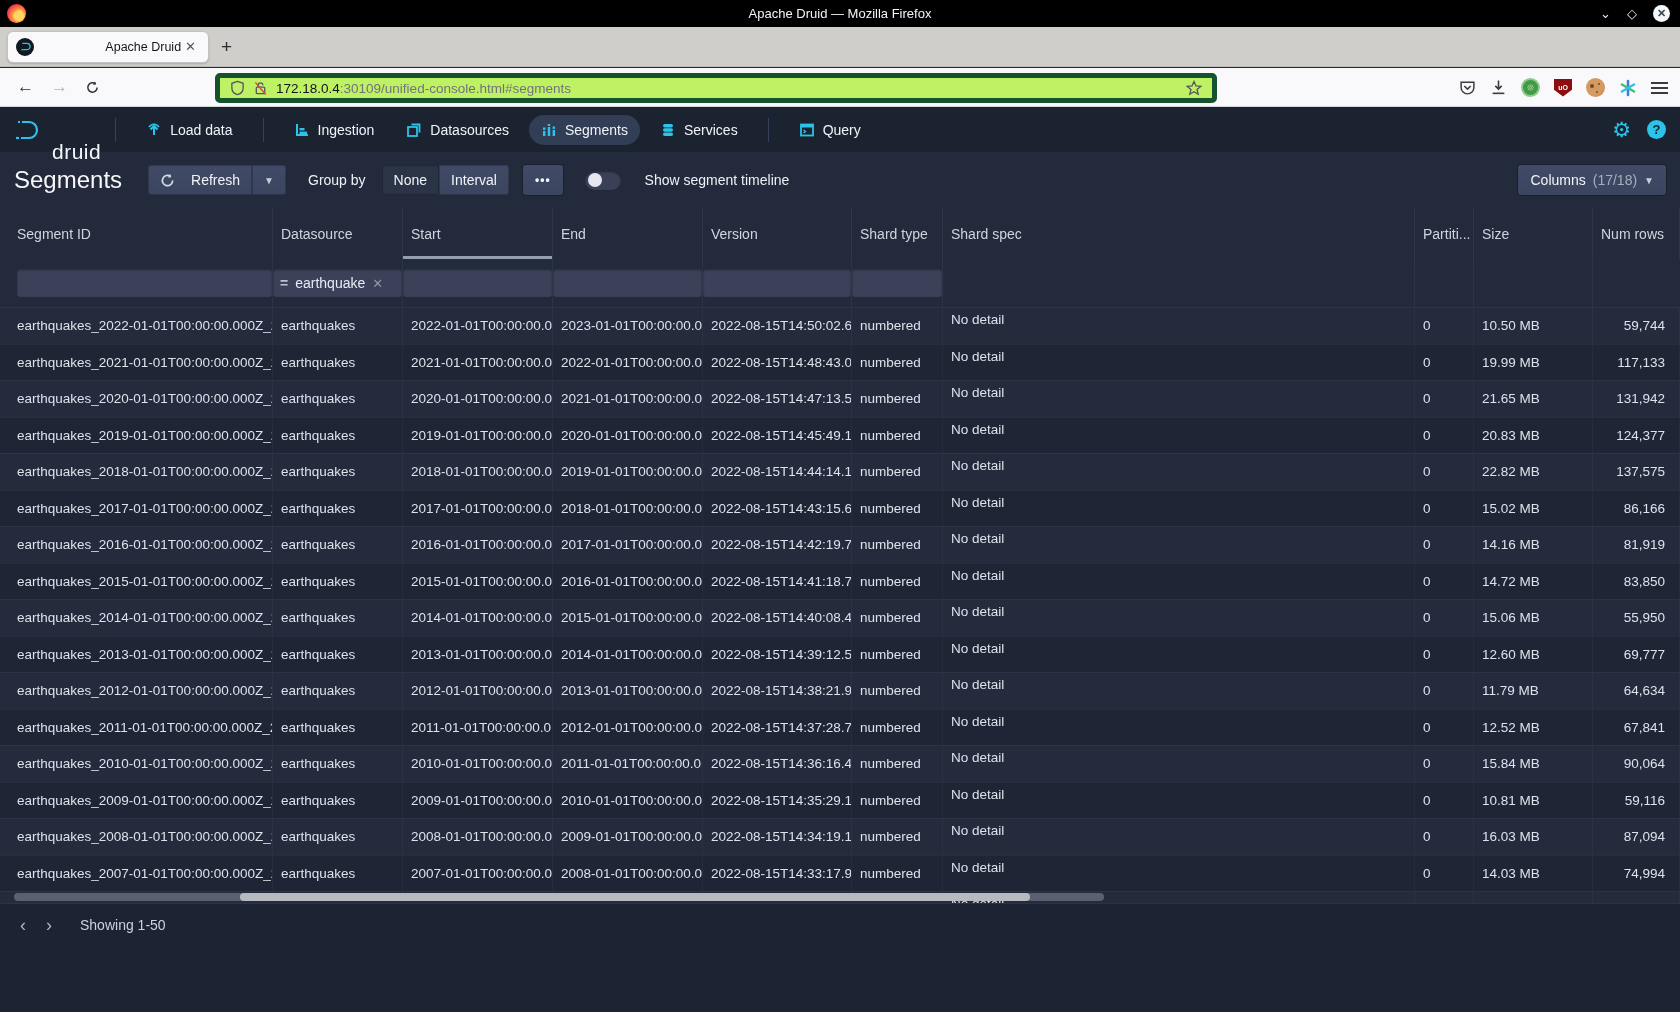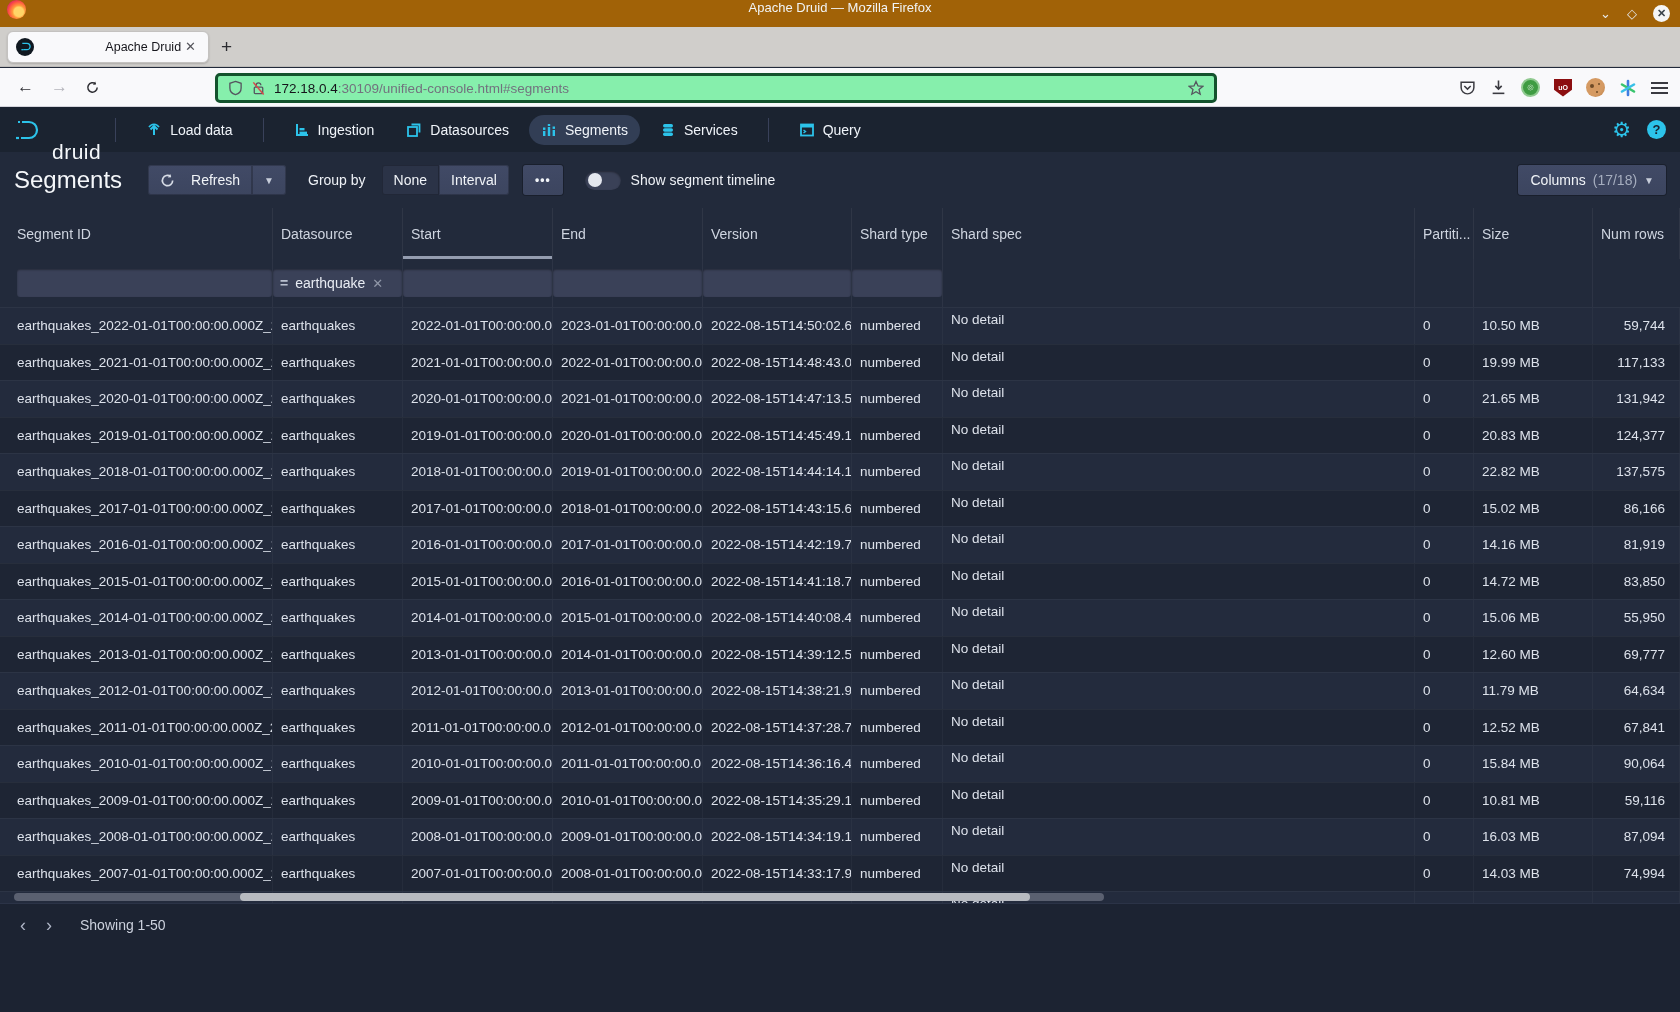--- a/index.html
+++ b/index.html
@@ -1,41 +1,41 @@
 <!DOCTYPE html>
 <html><head>
 <meta charset="utf-8">
 <style>
   * { margin:0; padding:0; box-sizing:border-box; }
   html,body { width:1680px; height:1012px; overflow:hidden; font-family:"Liberation Sans", sans-serif; }
   body { background:#222a3b; position:relative; }
   svg { display:block; }
 
   
-  .titlebar { position:absolute; left:0; top:0; width:1680px; height:27px; background:#a16207; display:flex; }
+  .titlebar { position:absolute; left:0; top:0; width:1680px; height:27px; background:#000000; display:flex; align-items:center; }
   .ff-logo { width:19px; height:19px; margin-left:7px; border-radius:50%;
     background:radial-gradient(circle at 62% 62%, #ffd567 0 28%, #ff9a3c 38%, #ff5043 60%, #b5007f 95%); }
   .win-title { position:absolute; left:0; right:0; text-align:center; color:#f2f4f5; font-size:13px; }
   .win-controls { position:absolute; right:10px; top:0; height:27px; display:flex; align-items:center; gap:16px; }
   .win-controls .glyph { color:#e8eaec; font-size:13px; line-height:1; }
   .win-close { width:17px; height:17px; background:#f5f6f7; border-radius:50%; color:#3b444c; font-size:11px; font-weight:bold; display:flex; align-items:center; justify-content:center; }
 
   
   .tabbar { position:absolute; left:0; top:27px; width:1680px; height:40px; background:#d0cecb; border-bottom:1px solid #bdbbb8; display:flex; align-items:center;text-align:right; }
   .tab { margin-left:7px; width:202px; height:32px; background:#f9f9fb; border:1px solid #c4c2c0; border-radius:6px; box-shadow:0 1px 2px rgba(0,0,0,.18); display:flex; align-items:center; padding:0 8px; }
   .favicon { width:18px; height:18px; border-radius:50%; background:#101820; display:flex; align-items:center; justify-content:center; }
   .tab-title { flex:1; margin-left:8px; font-size:12.5px; color:#16161c; white-space:nowrap; overflow:hidden; }
   .tab-close { color:#53535a; font-size:13px; padding:2px 4px; }
   .newtab { margin-left:12px; color:#2b2b30; font-size:19px; font-weight:300; }
 
   
   .toolbar { position:absolute; left:0; top:68px; width:1680px; height:39px; background:#f9f9fb; border-bottom:1px solid #d4d4db; display:flex; align-items:center; }
   .navbtn { font-size:17px; color:#2f2f34; margin-left:17px; }
   .navbtn.disabled { color:#b4b4bb; }
-  .urlbar { position:absolute; left:215px; top:5px; width:1002px; height:30px; background:#86efac; border:3px solid #14532d; border-radius:5px; display:flex; align-items:center; padding:0 10px; }
+  .urlbar { position:absolute; left:215px; top:5px; width:1002px; height:30px; background:#bef264; border:5px solid #14532d; border-radius:5px; display:flex; align-items:center; padding:0 10px; }
   .url-text { margin-left:8px; font-size:13.5px; color:#15141a; white-space:nowrap; }
   .url-text .dim { color:#72727e; }
   .urlbar .spacer { flex:1; }
   .tool-icons { position:absolute; right:12px; top:0; height:39px; display:flex; align-items:center; gap:14px; }
   .ext-green { width:19px; height:19px; border-radius:50%; background:#3f9c42; border:2px solid #8fc98f; display:flex; align-items:center; justify-content:center; color:#fff; font-size:10px; }
   .ext-ublock { width:18px; height:18px; background:#8c0e10; clip-path:polygon(0 0,100% 0,100% 62%,50% 100%,0 62%); display:flex; align-items:center; justify-content:center; color:#fff; font-size:7px; font-weight:bold; }
   .ext-cookie { width:19px; height:19px; border-radius:50%; background:radial-gradient(circle at 35% 35%, #d59a62 0 60%, #b97d45 100%); position:relative; }
   .ext-cookie:after { content:""; position:absolute; left:4px; top:6px; width:4px; height:4px; border-radius:50%; background:#6e4a26; box-shadow:7px -2px 0 -1px #6e4a26, 5px 6px 0 -1px #6e4a26; }
   .hamburger div { width:17px; height:2px; background:#3a3a40; margin:3px 0; }
 
@@ -59,21 +59,21 @@
   .btn-group .btn { border-radius:0; box-shadow:inset 0 0 0 1px rgba(0,0,0,.22); }
   .btn-group .btn:first-child { border-radius:3px 0 0 3px; }
   .btn-group .btn:last-child { border-radius:0 3px 3px 0; }
   .refresh-group { margin-left:26px; }
   .caret { font-size:10px; color:#c7cdda; }
   .label { color:#eef1f6; font-size:14px; }
   .groupby-label { margin:0 16px 0 22px; }
   .more-btn { margin-left:14px; letter-spacing:1px; font-weight:bold; font-size:12px; }
   .switch { margin-left:22px; width:36px; height:19px; border-radius:10px; background:#3a4157; box-shadow:inset 0 1px 2px rgba(0,0,0,.4); position:relative; }
   .switch .knob { position:absolute; left:3px; top:2.5px; width:14px; height:14px; border-radius:50%; background:#e4e7ee; }
-  .switch-label { margin-left:10px; }
+  .switch-label { margin-left:24px; }
   .columns-btn { position:absolute; right:14px; gap:7px; }
   .columns-count { color:#a6aebf; }
 
   
   .table { position:absolute; left:0; top:208px; width:1680px; }
   .tr { display:flex; width:1680px; }
   .td, .th { padding:0 8px; white-space:nowrap; overflow:hidden; }
   .c0 { width:273px; padding-left:17px; }
   .c1 { width:130px; } .c2 { width:150px; } .c3 { width:150px; } .c4 { width:149px; }
   .c5 { width:91px; } .c6 { width:472px; } .c7 { width:59px; } .c8 { width:119px; }

